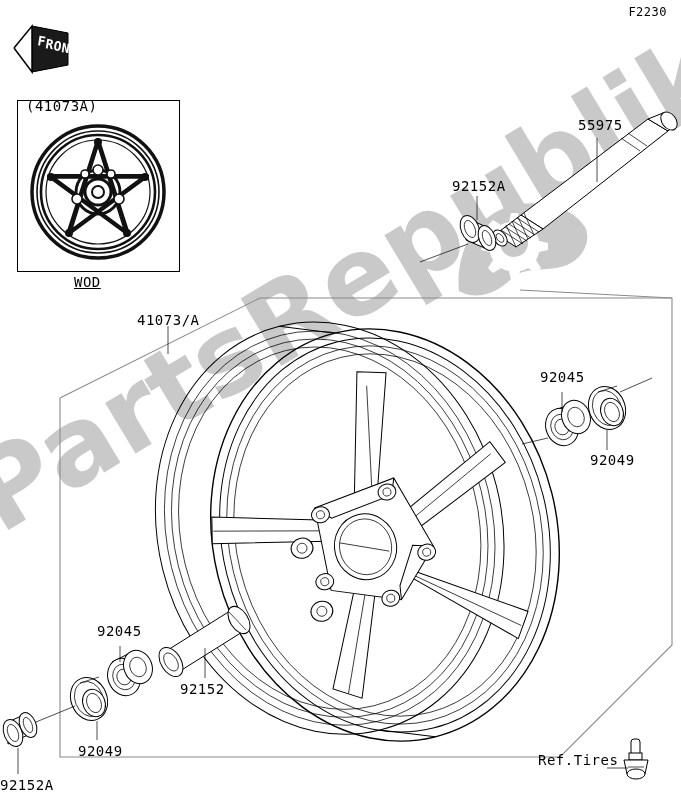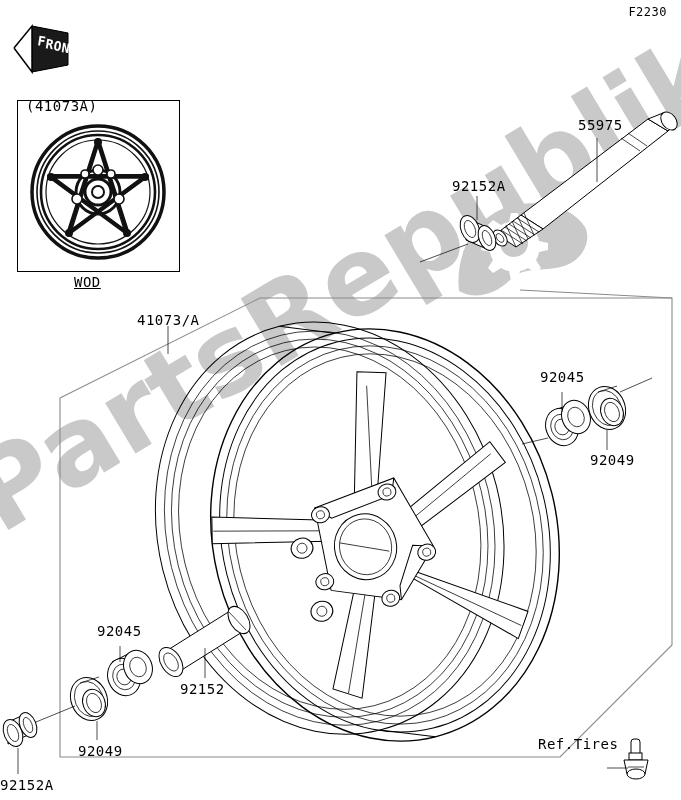--- a/index.html
+++ b/index.html
@@ -284,15 +284,15 @@
   <div class="lbl" style="left:137px;top:312px;">41073/A</div>
   <div class="lbl" style="left:578px;top:117px;">55975</div>
   <div class="lbl" style="left:452px;top:178px;">92152A</div>
   <div class="lbl" style="left:540px;top:369px;">92045</div>
   <div class="lbl" style="left:590px;top:452px;">92049</div>
   <div class="lbl" style="left:97px;top:623px;">92045</div>
   <div class="lbl" style="left:180px;top:681px;text-align:center;">92152</div>
   <div class="lbl" style="left:78px;top:743px;">92049</div>
   <div class="lbl" style="left:0px;top:777px;">92152A</div>
 
-  <div class="lbl" style="left:538px;top:736px;">Ref.Tires</div>
+  <div class="lbl" style="left:538px;top:752px;">Ref.Tires</div>
 
 </div>
 
 </body></html>

